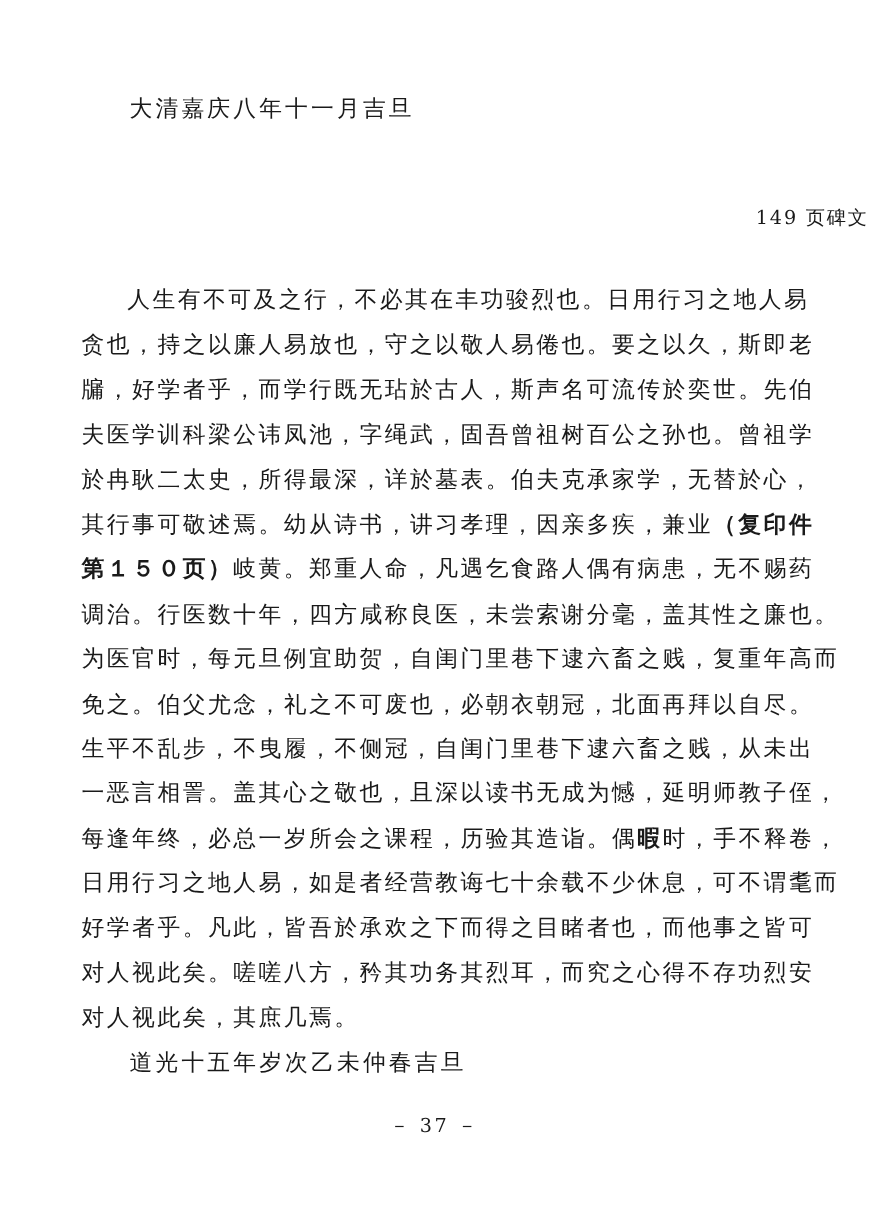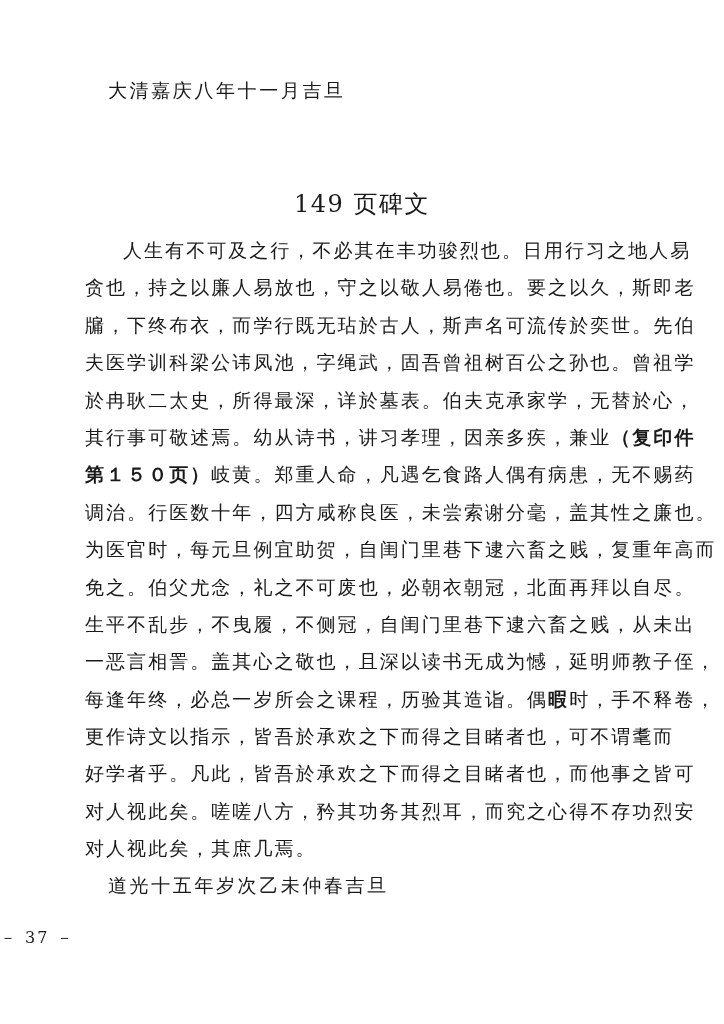--- a/index.html
+++ b/index.html
@@ -8,64 +8,64 @@
       font-family: "DejaVu Serif", "Liberation Serif", serif;
       color: #1a1a1a;
     }
     .page { position: absolute; left: 0; top: 0; width: 724px; height: 957px; }
     .date-line {
       position: absolute; left: 108px; top: 78px;
       font-size: 19px; letter-spacing: 2.6px; white-space: nowrap;
       font-family: "DejaVu Sans", sans-serif; font-weight: 300;
     }
     .title {
-      position: absolute; left: 0; width: 724px; top: 188px; text-align: center;
-      font-size: 24px; letter-spacing: 1.5px; white-space: nowrap;
+      position: absolute; left: 0; width: 724px; top: 172px; text-align: right;
+      font-size: 16px; letter-spacing: 1.5px; white-space: nowrap;
     }
-    .body-text { position: absolute; left: 85px; top: 232px; width: 580px; }
+    .body-text { position: absolute; left: 68px; top: 232px; width: 580px; }
     .line {
       height: 37.4px; line-height: 37.4px; font-size: 19px;
       white-space: nowrap; letter-spacing: 2.05px;
       font-family: "DejaVu Sans", sans-serif; font-weight: 300;
     }
     .line.indent { padding-left: 38px; }
     .bold { font-weight: bold; font-family: "DejaVu Serif", serif; }
     .closing {
       position: absolute; left: 108px; top: 873px;
       font-size: 19px; letter-spacing: 2.6px; white-space: nowrap;
       font-family: Liberation Mono, monospace; font-weight: 300;
     }
     .page-number {
-      position: absolute; left: 0; width: 724px; top: 928px; text-align: left;
+      position: absolute; left: 0; width: 724px; top: 928px; text-align: center;
       font-size: 16px; letter-spacing: 2px;
     }
   </style>
 </head>
 <body>
 
 <div class="page">
   <div class="date-line">大清嘉庆八年十一月吉旦</div>
 
   <div class="title">149 页碑文</div>
 
   <div class="body-text">
     <div class="line indent">人生有不可及之行，不必其在丰功骏烈也。日用行习之地人易</div>
     <div class="line">贪也，持之以廉人易放也，守之以敬人易倦也。要之以久，斯即老</div>
-    <div class="line">牖，下终布衣，而学行既无玷於古人，斯声名可流传於奕世。先伯</div>
+    <div class="line">牖，好学者乎，而学行既无玷於古人，斯声名可流传於奕世。先伯</div>
     <div class="line">夫医学训科梁公讳凤池，字绳武，固吾曾祖树百公之孙也。曾祖学</div>
     <div class="line">於冉耿二太史，所得最深，详於墓表。伯夫克承家学，无替於心，</div>
     <div class="line"><span>其行事可敬述焉。幼从诗书，讲习孝理，因亲多疾，兼业</span><span class="bold">（复印件</span></div>
     <div class="line"><span class="bold">第１５０页）</span><span>岐黄。郑重人命，凡遇乞食路人偶有病患，无不赐药</span></div>
     <div class="line">调治。行医数十年，四方咸称良医，未尝索谢分毫，盖其性之廉也。</div>
     <div class="line">为医官时，每元旦例宜助贺，自闺门里巷下逮六畜之贱，复重年高而</div>
     <div class="line">免之。伯父尤念，礼之不可废也，必朝衣朝冠，北面再拜以自尽。</div>
     <div class="line">生平不乱步，不曳履，不侧冠，自闺门里巷下逮六畜之贱，从未出</div>
     <div class="line">一恶言相詈。盖其心之敬也，且深以读书无成为憾，延明师教子侄，</div>
     <div class="line"><span>每逢年终，必总一岁所会之课程，历验其造诣。偶</span><span class="bold">暇</span><span>时，手不释卷，</span></div>
-    <div class="line">更作诗文以指示，皆吾於承欢之下而得之目睹者也，可不谓耄而</div>
+    <div class="line">日用行习之地人易，如是者经营教诲七十余载不少休息，可不谓耄而</div>
     <div class="line">好学者乎。凡此，皆吾於承欢之下而得之目睹者也，而他事之皆可</div>
     <div class="line">对人视此矣。嗟嗟八方，矜其功务其烈耳，而究之心得不存功烈安</div>
     <div class="line">对人视此矣，其庶几焉。</div>
   </div>
 
   <div class="closing">道光十五年岁次乙未仲春吉旦</div>
 
   <div class="page-number">－ 37 －</div>
 </div>
 

